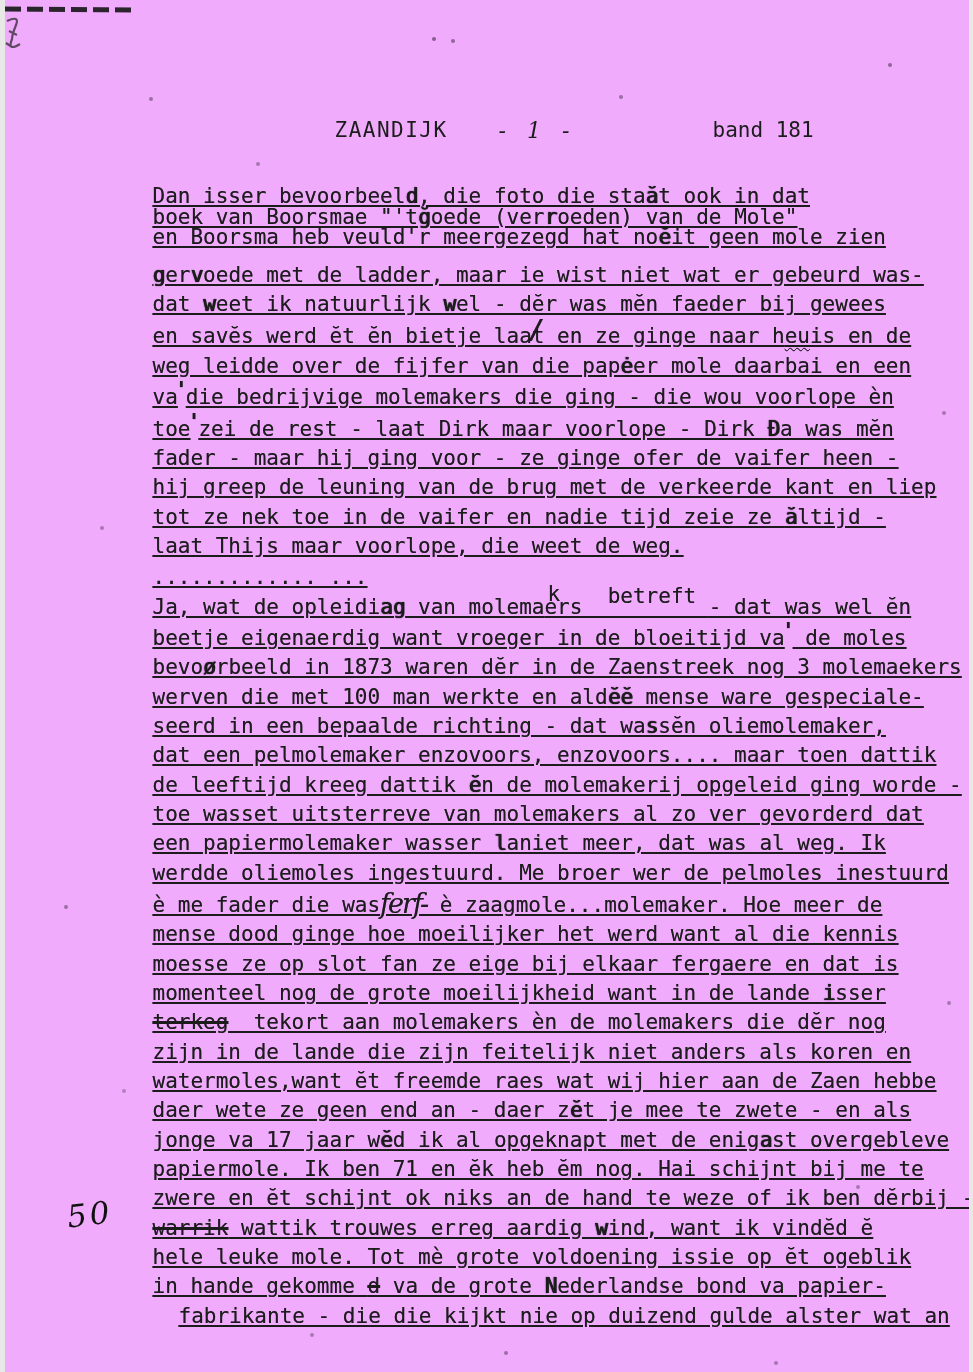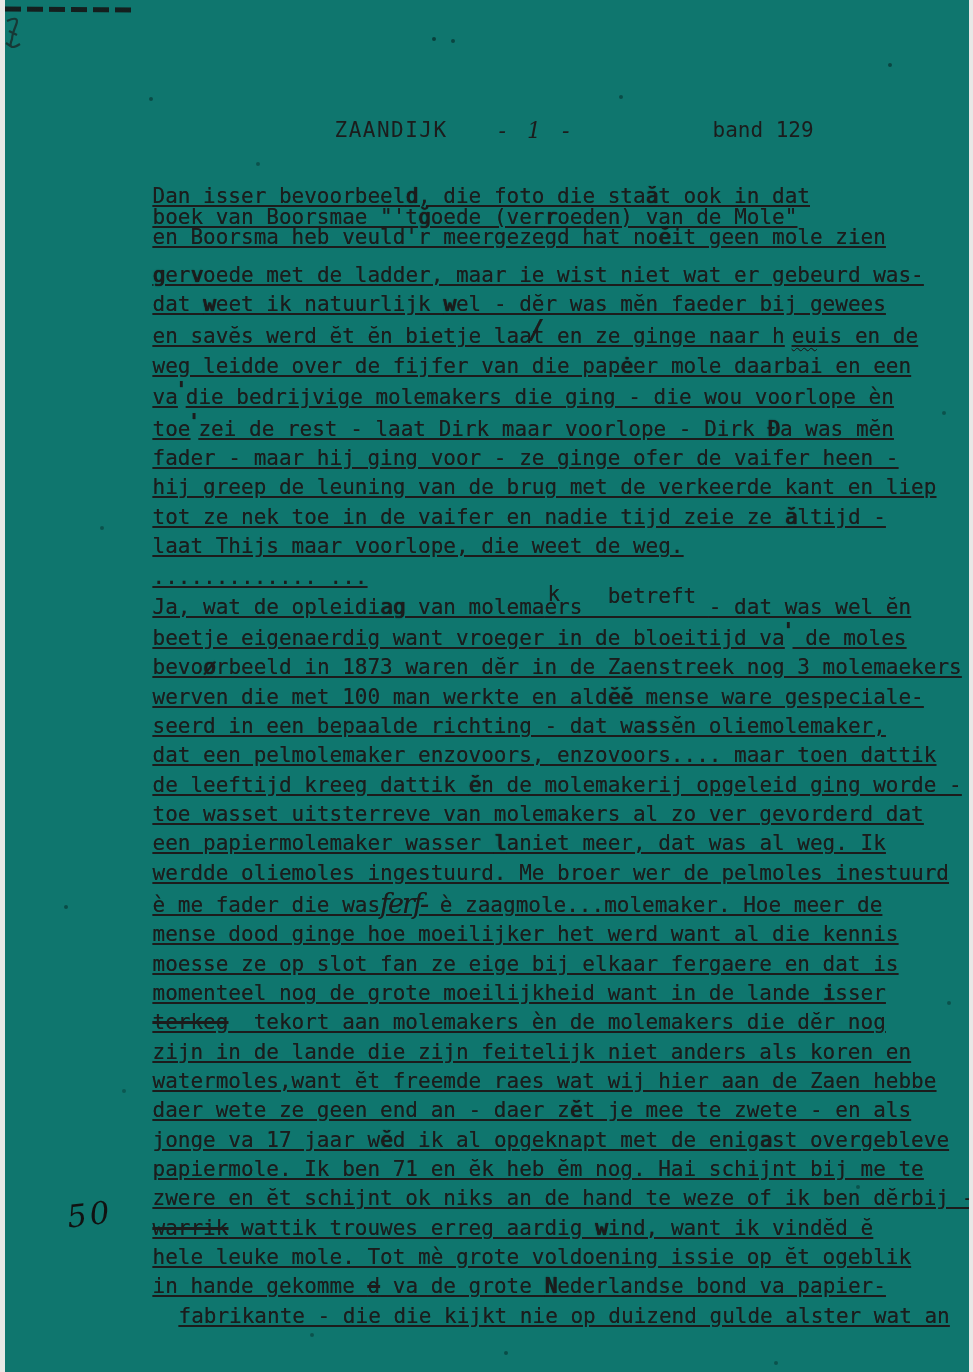--- a/index.html
+++ b/index.html
@@ -1,18 +1,18 @@
 <!DOCTYPE html>
 <html><head>
 <meta charset="utf-8">
 <style>
   html,body{margin:0;padding:0;background:#e8e8e6;}
   .page{
     position:relative;width:964px;height:1372px;margin:0 auto;
-    background:#0f766e;color:#1c1c1c;overflow:hidden;
+    background:#f0abfc;color:#1c1c1c;overflow:hidden;
     font-family:"DejaVu Sans Mono",monospace;
   }
   
   .hdr span{position:absolute;top:118px;font-size:21px;white-space:pre;}
   .hdr .t{left:330px;letter-spacing:1.5px;}
   .hdr .n{left:494px;font-family:"DejaVu Serif",serif;font-style:italic;font-size:22px;letter-spacing:7px;}
   .hdr .b{left:708px;}
   
   .bodytext{
     position:absolute;left:148px;top:186px;width:818px;
@@ -24,21 +24,21 @@
   .para.tight{line-height:20.6px;margin-bottom:13px;}
   .line{white-space:pre;}
   .line.indent{padding-left:26px;}
   .seg-over{text-shadow:1px 0 currentColor,0 0 1.2px rgba(0,0,0,.85);}
   .seg-strike{text-decoration:line-through;text-decoration-thickness:2.5px;}
   .seg-sup{position:relative;top:-11px;text-align:center;}
   .seg-supk{display:inline-block;width:0;position:relative;top:-13px;left:3px;}
   .seg-hand{font-family:"DejaVu Serif",serif;font-style:italic;font-size:27px;letter-spacing:-2px;position:relative;top:1px;}
   .seg-apos{display:inline-block;width:8px;font-family:"DejaVu Serif",serif;font-style:italic;font-weight:bold;position:relative;top:-7px;font-size:23px;}
   .seg-slash{display:inline-block;width:0;position:relative;left:-3px;top:-4px;font-style:italic;font-size:27px;font-weight:bold;}
-  .seg-wavy{text-decoration:underline wavy 1px;text-underline-offset:4px;margin-left:7px;}
+  .seg-wavy{text-decoration:underline wavy 1px;text-underline-offset:4px;}
   
   .margin-note{
     position:absolute;left:62px;top:1196px;
     font-family:"DejaVu Serif",serif;font-style:italic;font-size:31px;
     letter-spacing:3px;transform:rotate(-7deg);color:#111;
   }
   
   .artifact-line{
     position:absolute;left:0;top:7px;width:130px;height:5px;
     background:repeating-linear-gradient(90deg,#151515 0 16px,transparent 16px 22px);
@@ -65,20 +65,20 @@
 
   <div class="artifact-line"></div>
   <svg class="artifact-scribble" width="48" height="52" viewBox="0 0 48 52">
     <path d="M2,8 Q15,2 11,12 T7,26 Q2,39 15,31 M4,18 L12,22 M1,30 L7,34" stroke="#1b1b1b" fill="none" stroke-width="2.2" opacity="0.8"></path>
   </svg>
   <div class="specks"></div>
 
   <div class="hdr">
     <span class="t">ZAANDIJK</span>
     <span class="n">- 1 -</span>
-    <span class="b">band 129</span>
+    <span class="b">band 181</span>
   </div>
 
   <div class="bodytext"><div class="para tight"><div class="line"><span>Dan isser bevoorbeel</span><span class="seg-over">d</span><span>, die foto die sta</span><span class="seg-over">ă</span><span>t ook in dat</span></div><div class="line"><span>boek van Boorsmae "'t</span><span class="seg-over">ğ</span><span>oede (ver</span><span class="seg-over">r</span><span>oeden) van de Mole"</span></div><div class="line"><span>en Boorsma heb veuld'r meergezegd hat no</span><span class="seg-over">ĕ</span><span>it geen mole zien</span></div></div><div class="para"><div class="line"><span class="seg-over">g</span><span>er</span><span class="seg-over">v</span><span>oede met de ladder, maar ie wist niet wat er gebeurd was-</span></div><div class="line"><span>dat </span><span class="seg-over">w</span><span>eet ik natuurlijk </span><span class="seg-over">w</span><span>el - dĕr was mĕn faeder bij gewees</span></div><div class="line"><span>en savĕs werd ĕt ĕn bietje laa</span><span class="seg-slash">/</span><span>t en ze ginge naar h</span><span class="seg-wavy">eu</span><span>is en de</span></div><div class="line"><span>weg leidde over de fijfer van die pap</span><span class="seg-over">ė</span><span>er mole daarbai en een</span></div><div class="line"><span>va</span><span class="seg-apos">'</span><span>die bedrijvige molemakers die ging - die wou voorlope èn</span></div><div class="line"><span>toe</span><span class="seg-apos">'</span><span>zei de rest - laat Dirk maar voorlope - Dirk </span><span class="seg-over">Ð</span><span>a was mĕn</span></div><div class="line"><span>fader - maar hij ging voor - ze ginge ofer de vaifer heen -</span></div><div class="line"><span>hij greep de leuning van de brug met de verkeerde kant en liep</span></div><div class="line"><span>tot ze nek toe in de vaifer en nadie tijd zeie ze </span><span class="seg-over">ă</span><span>ltijd -</span></div><div class="line"><span>laat Thijs maar voorlope, die weet de weg.</span></div></div><div class="para"><div class="line"><span>............. ...</span></div><div class="line"><span>Ja, wat de opleidi</span><span class="seg-over">ag</span><span> van molema</span><span class="seg-supk">k</span><span>ers </span><span class="seg-sup"> betreft </span><span>- dat was wel ĕn</span></div><div class="line"><span>beetje eigenaerdig want vroeger in de bloeitijd va</span><span class="seg-apos">'</span><span> de moles</span></div><div class="line"><span>bevo</span><span class="seg-over">ø</span><span>rbeeld in 1873 waren dĕr in de Zaenstreek nog 3 molemaekers</span></div><div class="line"><span>werven die met 100 man werkte en ald</span><span class="seg-over">ĕĕ</span><span> mense ware gespeciale-</span></div><div class="line"><span>seerd in een bepaalde richting - dat wa</span><span class="seg-over">s</span><span>sĕn oliemolemaker,</span></div><div class="line"><span>dat een pelmolemaker enzovoors, enzovoors.... maar toen dattik</span></div><div class="line"><span>de leeftijd kreeg dattik </span><span class="seg-over">ĕ</span><span>n de molemakerij opgeleid ging worde -</span></div><div class="line"><span>toe wasset uitsterreve van molemakers al zo ver gevorderd dat</span></div><div class="line"><span>een papiermolemaker wasser </span><span class="seg-over">l</span><span>aniet meer, dat was al weg. Ik</span></div><div class="line"><span>werdde oliemoles ingestuurd. Me broer wer de pelmoles inestuurd</span></div><div class="line"><span>è me fader die was</span><span class="seg-hand">ferf-</span><span> è zaagmole...molemaker. Hoe meer de</span></div><div class="line"><span>mense dood ginge hoe moeilijker het werd want al die kennis</span></div><div class="line"><span>moesse ze op slot fan ze eige bij elkaar fergaere en dat is</span></div><div class="line"><span>momenteel nog de grote moeilijkheid want in de lande </span><span class="seg-over">i</span><span>sser</span></div><div class="line"><span class="seg-strike">terkeg</span><span>  tekort aan molemakers èn de molemakers die dĕr nog</span></div><div class="line"><span>zijn in de lande die zijn feitelijk niet anders als koren en</span></div><div class="line"><span>watermoles,want ĕt freemde raes wat wij hier aan de Zaen hebbe</span></div><div class="line"><span>daer wete ze geen end an - daer z</span><span class="seg-over">ĕ</span><span>t je mee te zwete - en als</span></div><div class="line"><span>jonge va 17 jaar w</span><span class="seg-over">ĕ</span><span>d ik al opgeknapt met de enig</span><span class="seg-over">a</span><span>st overgebleve</span></div><div class="line"><span>papiermole. Ik ben 71 en ĕk heb ĕm nog. Hai schijnt bij me te</span></div><div class="line"><span>zwere en ĕt schijnt ok niks an de hand te weze of ik ben dĕrbij -</span></div><div class="line"><span class="seg-strike">warrik</span><span> wattik trouwes erreg aardig </span><span class="seg-over">w</span><span>ind, want ik vindĕd ĕ</span></div><div class="line"><span>hele leuke mole. Tot mè grote voldoening issie op ĕt ogeblik</span></div><div class="line"><span>in hande gekomme </span><span class="seg-strike">d</span><span> va de grote </span><span class="seg-over">N</span><span>ederlandse bond va papier-</span></div><div class="line indent"><span>fabrikante - die die kijkt nie op duizend gulde alster wat an</span></div></div></div>
 
   <div class="margin-note">50</div>
 
 </div>
 
 </body></html>

